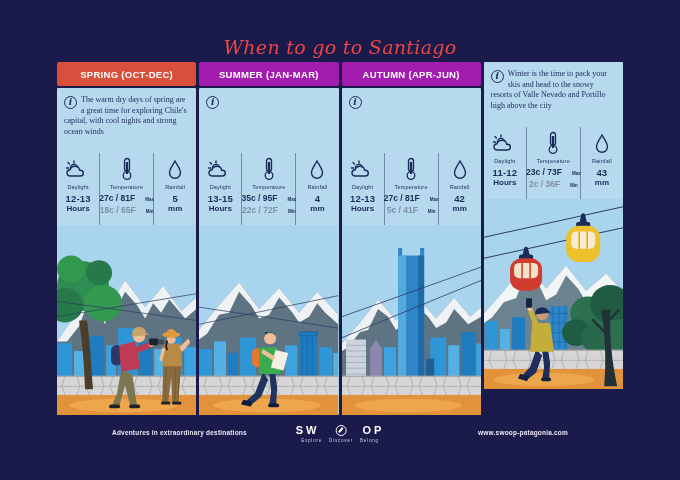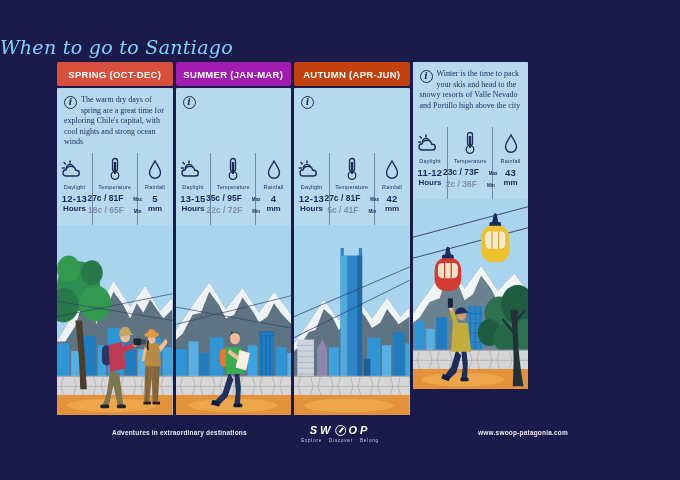--- a/index.html
+++ b/index.html
@@ -6,27 +6,27 @@
   body {
     width:680px; height:480px;
     background:#1a1b4b;
     font-family:"Liberation Sans", sans-serif;
     overflow:hidden;
   }
   .page { position:relative; width:680px; height:480px; }
 
   .title {
     position:absolute; top:36px; left:0; right:0;
-    color:#7dd3fc;
+    text-align:center; color:#ef4444;
     font-family:"DejaVu Serif", serif; font-style:italic;
     font-size:19px; letter-spacing:.3px;
   }
 
   .columns {
-    position:absolute; top:62px; left:57px; width:471px;
+    position:absolute; top:62px; left:57px; width:566px;
     display:flex; gap:3px;
   }
   .column { flex:1; min-width:0; display:flex; flex-direction:column; }
   .col-header {
     height:24px; border-radius:2px; margin-bottom:2px;
     display:flex; align-items:center; justify-content:center;
     color:#ffffff; font-size:9.5px; font-weight:bold; letter-spacing:.3px;
     white-space:nowrap;
   }
   .panel {
@@ -61,22 +61,22 @@
   .trow.min .v { color:#7d90a8; }
   .tiny { font-size:4.5px; font-weight:bold; }
 
   .scene { flex:1; position:relative; }
   .scene svg { position:absolute; left:0; top:0; width:100%; height:100%; display:block; }
 
   .footer { position:absolute; top:424px; left:0; width:680px; height:40px; color:#e9e7f3; }
   .f-left  { position:absolute; left:112px;  top:5px; font-size:6.5px; font-weight:bold; letter-spacing:.2px; }
   .f-right { position:absolute; right:112px; top:5px; font-size:6.5px; font-weight:bold; letter-spacing:.2px; }
   .logo { position:absolute; left:50%; transform:translateX(-50%); top:0; text-align:center; }
-  .logo-word { display:flex; align-items:center; justify-content:center; gap:2px;
-    font-size:11px; font-weight:bold; letter-spacing:3px; color:#fff;font-style:italic; }
+  .logo-word { display:flex; align-items:center; justify-content:center; gap:16px;
+    font-size:11px; font-weight:bold; letter-spacing:3px; color:#fff; }
   .compass { width:11px; height:11px; box-sizing:border-box; border:1.6px solid #fff;
     border-radius:50%; position:relative; display:inline-block; }
   .compass::after { content:""; position:absolute; left:50%; top:50%;
     width:1.8px; height:6px; background:#fff; transform:translate(-50%,-50%) rotate(40deg); }
   .tagline { margin-top:2px; display:flex; gap:7px; justify-content:center;
     font-size:4.5px; letter-spacing:.8px; color:#c9cde8; }
 </style>
 </head>
 <body>
 
@@ -299,21 +299,21 @@
               <circle cx="71" cy="119" r="6" fill="#eebd96"></circle>
               <path d="M65,118 a6.2,6.2 0 0 1 12,-1.5 l-1.5,-3.5 -9,-1 z" fill="#15150f"></path>
             </g>
             <path d="M0,104 L139,74 M0,86 L139,108" stroke="#2c3a63" stroke-width="0.8" fill="none" opacity="0.9"></path>
           </svg>
         </div>
       </div>
     </section>
 
     <section class="column">
-      <header class="col-header" style="background-color: #c2410c;">AUTUMN (APR-JUN)</header>
+      <header class="col-header" style="background-color: #a21caf;">AUTUMN (APR-JUN)</header>
       <div class="panel">
         <div class="desc">
           <span class="info-badge">i</span>
         </div>
         <div class="stats">
           <div class="stat">
             <span class="sicon">
               <svg width="26" height="22" viewBox="0 0 26 22">
                   <g fill="none" stroke="#1c2b5a" stroke-width="1.4" stroke-linecap="round">
                     <circle cx="9" cy="9" r="3.6"></circle>

